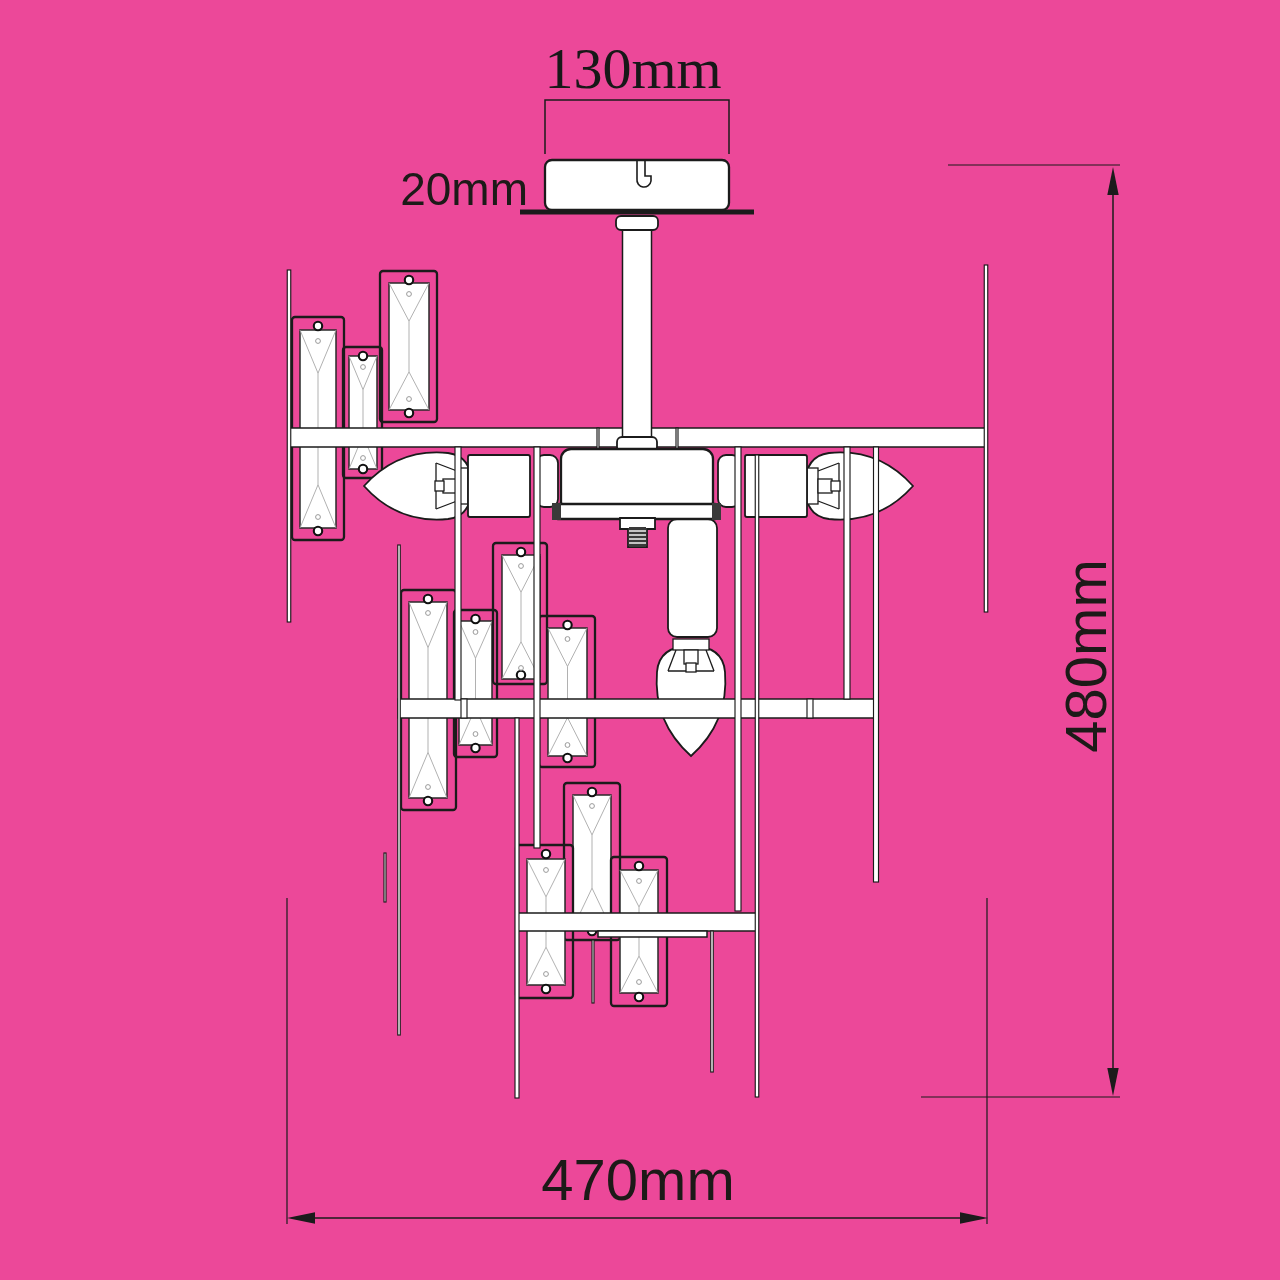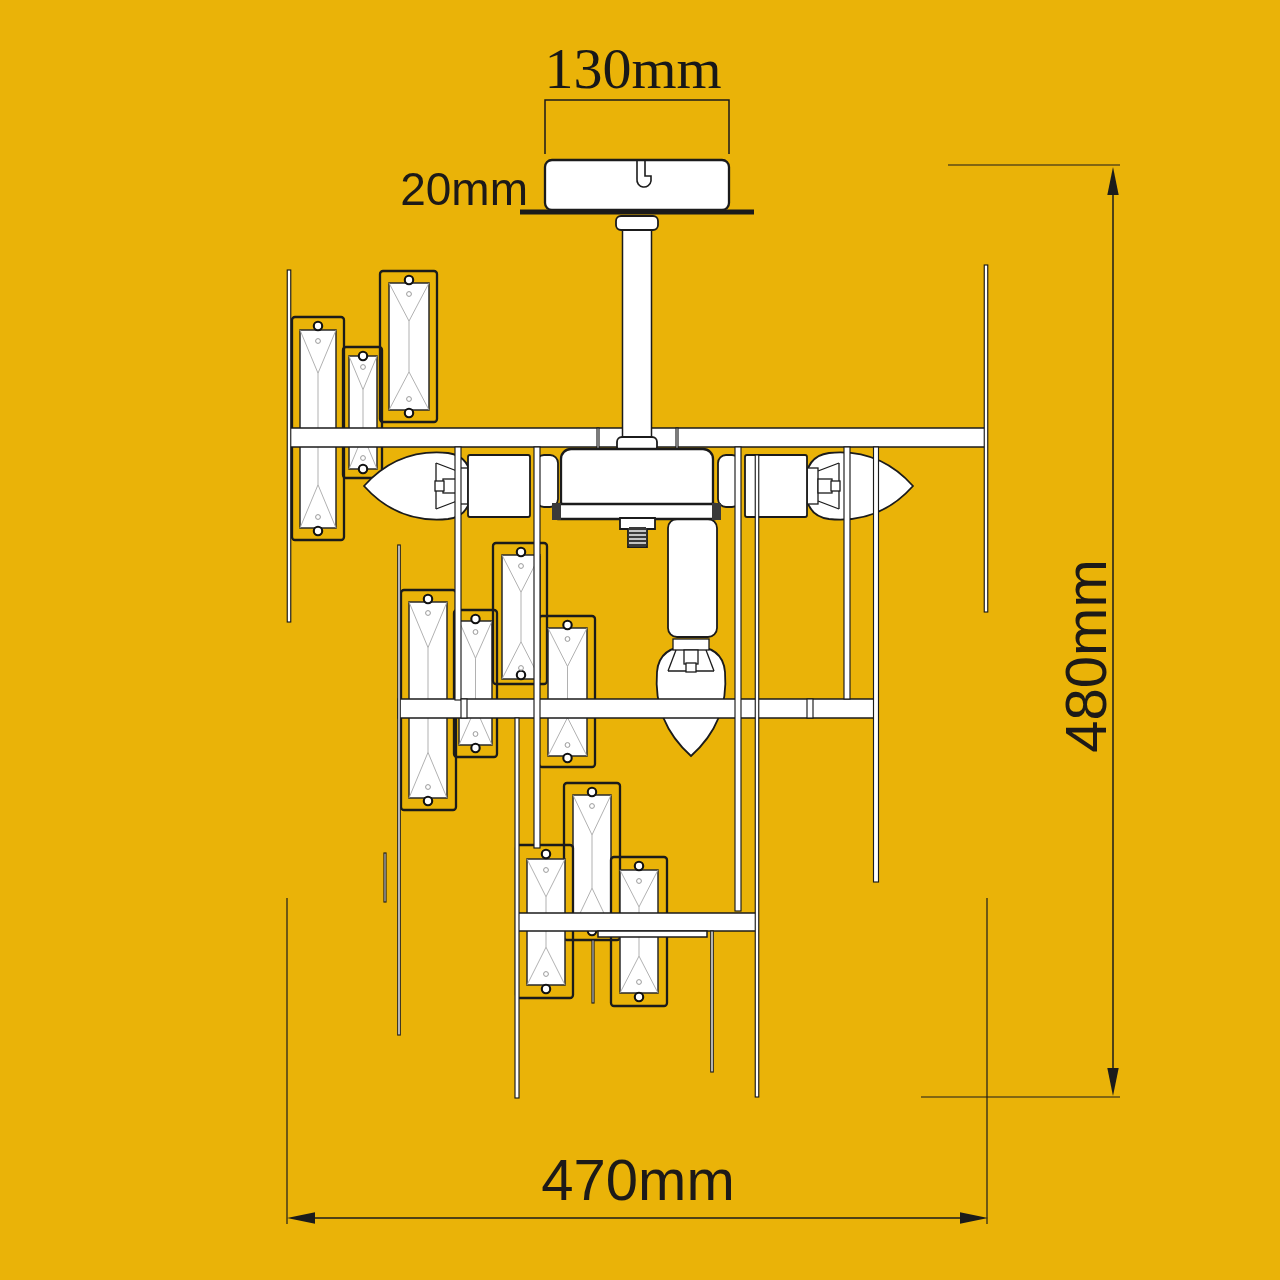--- a/index.html
+++ b/index.html
@@ -1,16 +1,16 @@
 <!DOCTYPE html>
 <html><head>
 <meta charset="utf-8">
 <style>
   html,body{margin:0;padding:0;background:#ffffff;}
-  #stage{position:relative;width:1280px;height:1280px;background:#eab308;overflow:hidden;
+  #stage{position:relative;width:1280px;height:1280px;background:#ec4899;overflow:hidden;
          font-family:"Liberation Sans", sans-serif;}
   svg{position:absolute;left:0;top:0;}
   .frame{fill:none;stroke:#1b1b1b;stroke-width:2.3;}
   .cryst{fill:#ffffff;stroke:#2a2a2a;stroke-width:1.5;}
   .bevel{fill:none;stroke:#a8a8a8;stroke-width:0.9;}
   .hole{fill:#ffffff;stroke:#111;stroke-width:2.1;}
   .ihole{fill:none;stroke:#9a9a9a;stroke-width:1;}
   .rod{fill:#ffffff;stroke:#1b1b1b;stroke-width:1.15;}
   .bar{fill:#ffffff;stroke:#1b1b1b;stroke-width:1.5;}
   .part{fill:#ffffff;stroke:#1b1b1b;stroke-width:1.8;}

